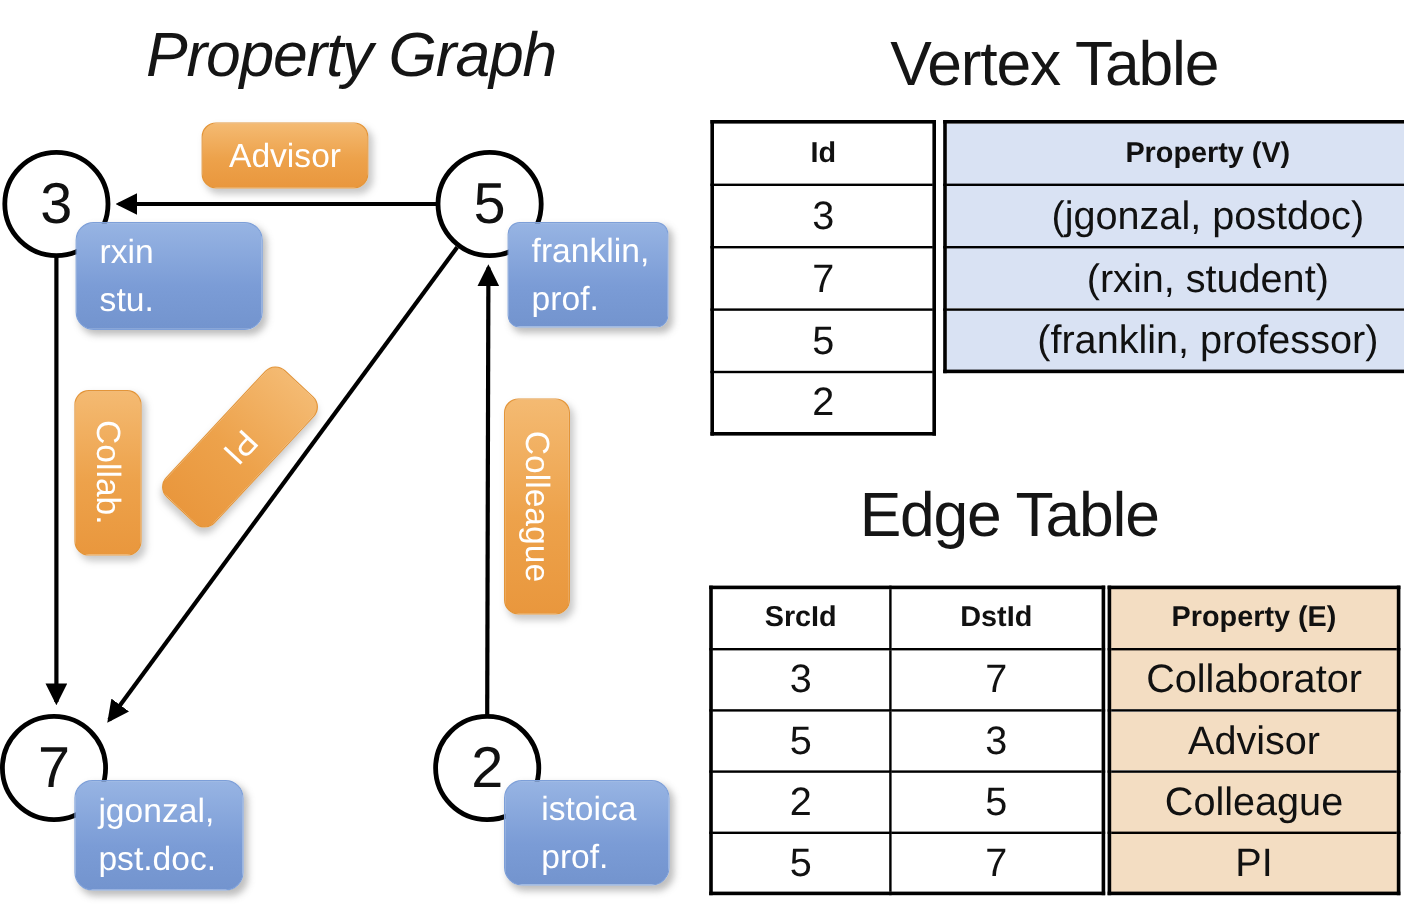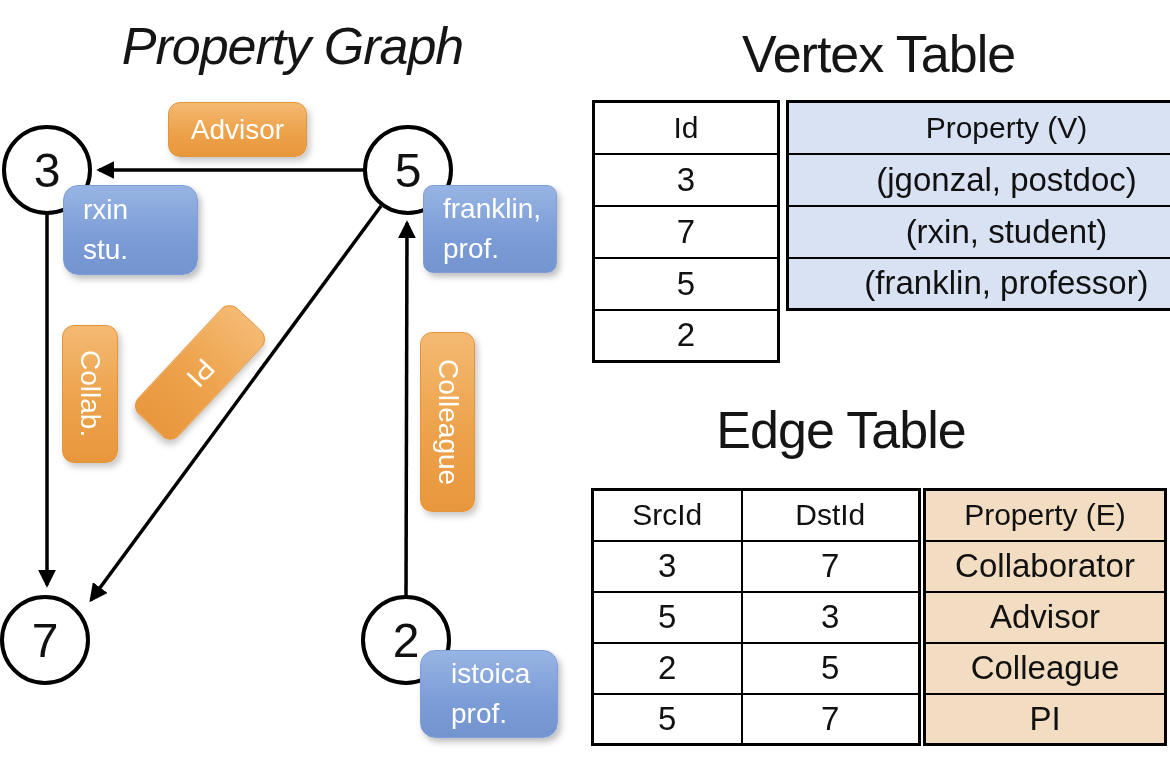--- a/index.html
+++ b/index.html
@@ -67,21 +67,21 @@
   table.dt td {
     border: 2.4px solid #000;
     text-align: center;
     vertical-align: middle;
     font-size: 33px;
     height: 51px;
     overflow: hidden;
     white-space: nowrap;
   }
   table.dt { border: 3.4px solid #000; }
-  table.dt td.hdr { font-weight: normal; font-size: 30px; }
+  table.dt td.hdr { font-weight: bold; font-size: 24px; }
   table.vfill td { background: #d9e2f3; }
   table.efill td { background: #f3ddc2; }
   #vertex-id-table td   { height: 52px; }
   #vertex-prop-table td { height: 52px; }
 </style>
 </head>
 <body>
 
 <div id="canvas">
 
@@ -105,27 +105,31 @@
   <div class="node" style="left:363px; top:125px;">
     <span>5</span>
   </div>
   <div class="node" style="left:0px;   top:595px;">
     <span>7</span>
   </div>
   <div class="node" style="left:361px; top:595px;">
     <span>2</span>
   </div>
 
-  <div class="vprop" style="left:63px;  top:185px; width:135px; height:90px;">
+  <div class="vprop" style="left:63px;  top:185px; width:156px; height:90px;">
     <span>rxin</span>
     <span>stu.</span>
   </div>
   <div class="vprop" style="left:423px; top:185px; width:134px; height:88px;border-radius:10px;">
     <span>franklin,</span>
     <span>prof.</span>
+  </div>
+  <div class="vprop" style="left:62px;  top:650px; width:141px; height:92px;">
+    <span>jgonzal,</span>
+    <span>pst.doc.</span>
   </div>
   <div class="vprop" style="left:420px; top:650px; width:138px; height:88px;padding-left:30px;">
     <span>istoica</span>
     <span>prof.</span>
   </div>
 
   <div class="elabel" style="left:168px; top:102px; width:139px; height:55px;">Advisor</div>
   <div class="elabel vertical" style="left:62px; top:325px; width:56px; height:138px;">Collab.</div>
   <div class="elabel vertical tilted" style="left:172px; top:300px; width:56px; height:145px;">PI</div>
   <div class="elabel vertical" style="left:420px; top:332px; width:55px; height:180px;">Colleague</div>

